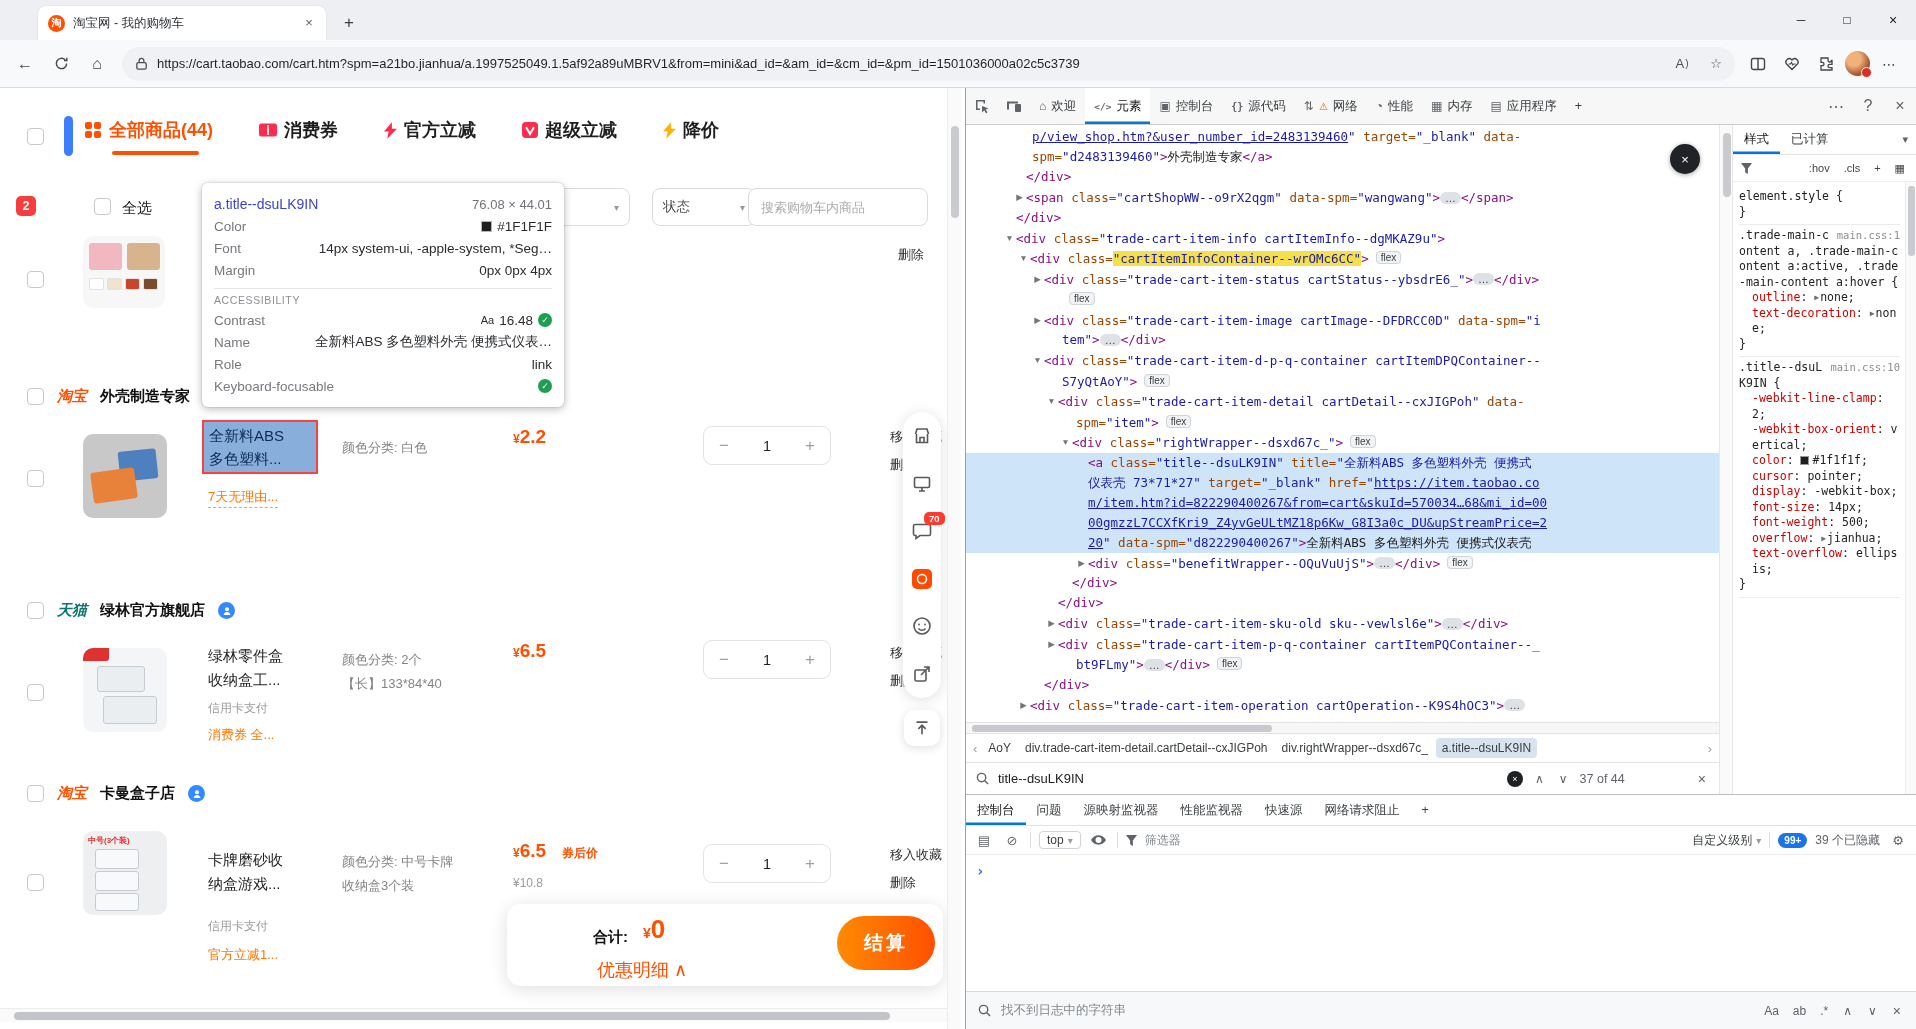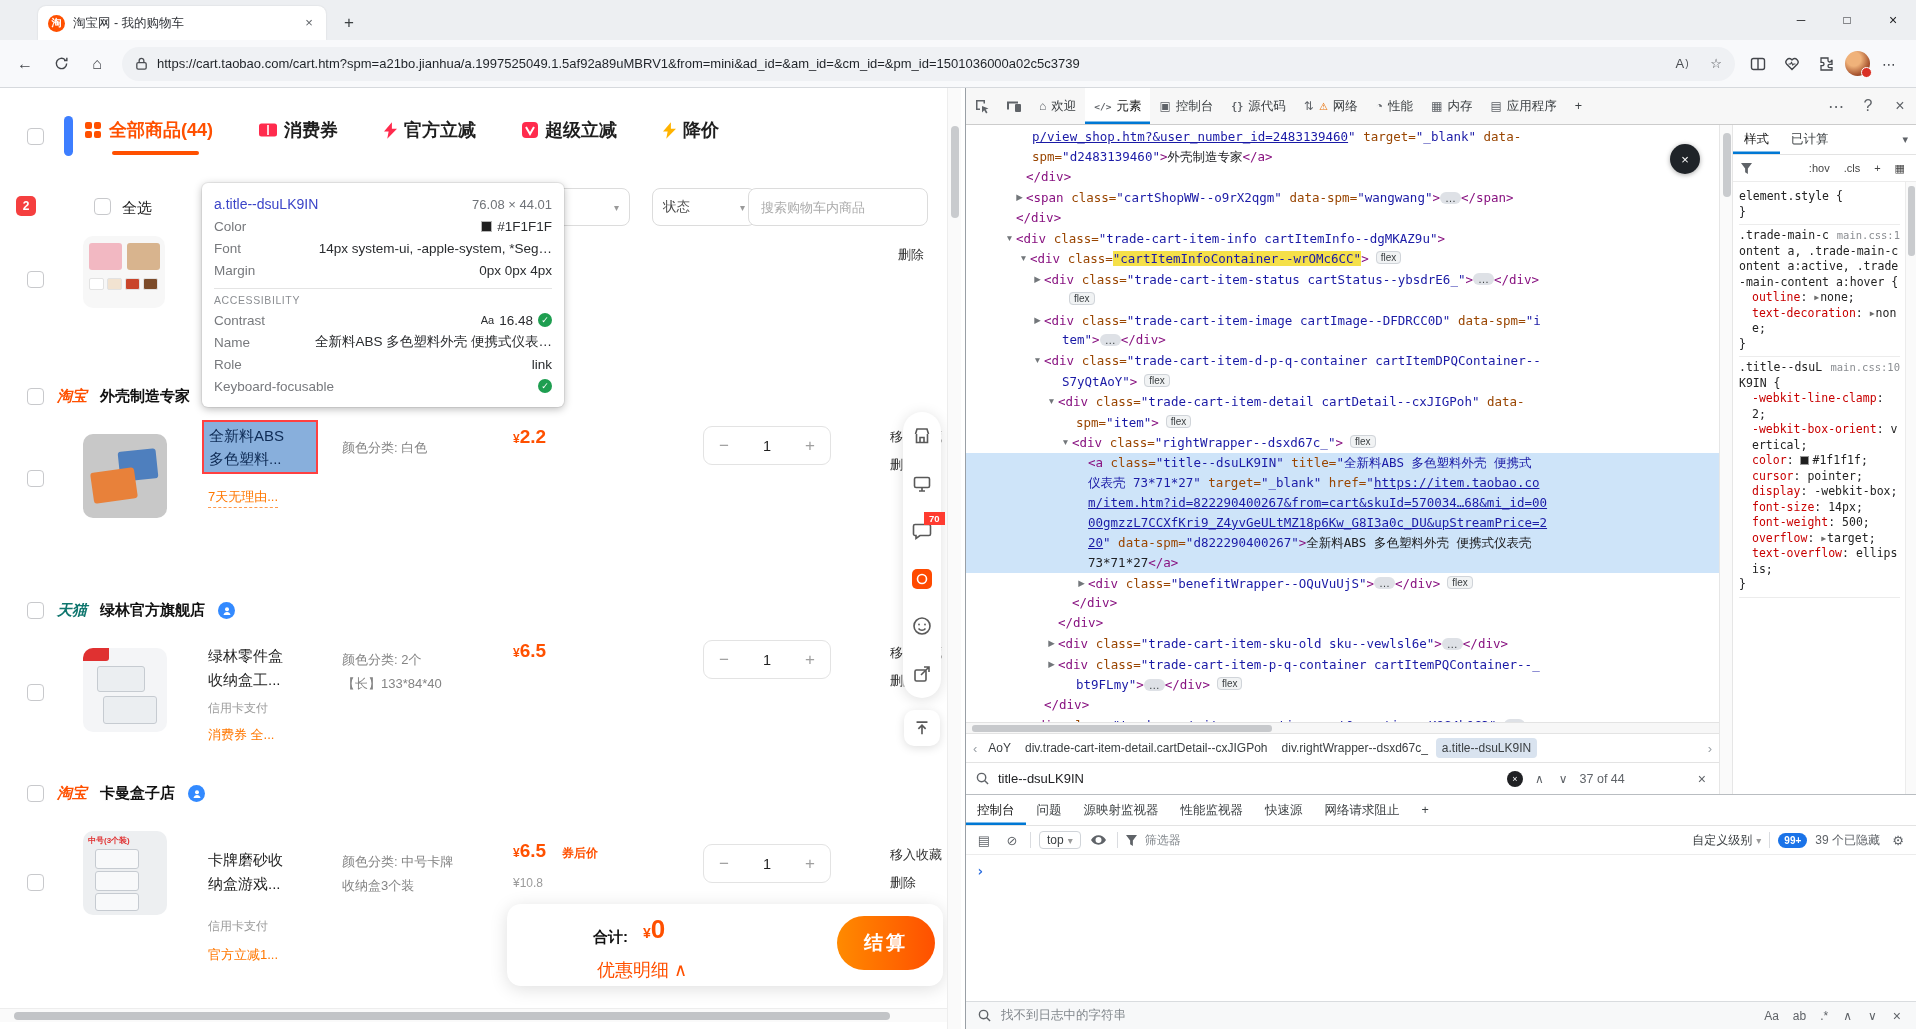--- a/index.html
+++ b/index.html
@@ -78,21 +78,21 @@
 .op-link{font-size:13px;color:#333;white-space:nowrap}
 .sum-bar{background:#fff;border-radius:14px;box-shadow:0 3px 18px rgba(0,0,0,.13)}
 .sum-label{font-size:15px;font-weight:bold;color:#111}
 .sum-amt{color:#FF5000;font-weight:bold}
 .sum-amt .y{font-size:14px}
 .sum-amt .n{font-size:26px}
 .sum-detail{font-size:18px;color:#FF5000}
 .checkout-btn{background:linear-gradient(90deg,#FF8A00,#FF5000);border-radius:27px;color:#fff;font-size:19px;font-weight:bold;display:flex;align-items:center;justify-content:center;letter-spacing:3px}
 .side-bar{background:#fff;border-radius:19px;box-shadow:0 2px 14px rgba(0,0,0,.13);display:flex;flex-direction:column;align-items:center;justify-content:space-between;padding:13px 0}
 .side-ic{width:22px;height:22px;position:relative;color:#595959}
-.badge70{position:absolute;left:13px;top:-8px;background:#FF3B30;color:#fff;font-size:9.5px;border-radius:0;padding:1px 5px;font-weight:bold}
+.badge70{position:absolute;left:13px;top:-8px;background:#FF3B30;color:#fff;font-size:9.5px;border-radius:5px;padding:1px 5px;font-weight:bold}
 .backtop{background:#fff;border-radius:10px;box-shadow:0 2px 10px rgba(0,0,0,.13);display:flex;align-items:center;justify-content:center}
 .vscroll{background:#FAFAFA;border-left:1px solid #EDEDED}
 .vthumb{background:#C9CBCE;border-radius:4px}
 .hscroll{background:#FAFAFA;border-top:1px solid #EDEDED}
 .hthumb{background:#C2C4C7;border-radius:4px}
 
 .tooltip{background:#fff;border-radius:6px;box-shadow:0 2px 8px rgba(0,0,0,.28),0 0 0 1px rgba(0,0,0,.06);padding:10px 12px;width:362px;z-index:40}
 .tt-row{display:flex;justify-content:space-between;align-items:center;height:22px;font-size:13.5px}
 .tt-el{color:#3B44C8;font-size:14px}
 .tt-dim{color:#6F7378;font-size:13px}
@@ -171,21 +171,21 @@
 .cs-ic{width:20px;height:20px;display:flex;align-items:center;justify-content:center;color:#5F6368;font-size:13px;flex:none}
 .cs-sep{width:1px;height:16px;background:#DADCE0;flex:none}
 .ctx-dd{display:flex;align-items:center;gap:4px;border:1px solid #D0D4D9;border-radius:4px;padding:1px 7px;font-size:12px;color:#3C4043}
 .filter-input{border:none;outline:none;font-size:12px;color:#202124;flex:1;min-width:60px;background:transparent}
 .filter-input::placeholder{color:#80868B}
 .lvl-dd{display:flex;align-items:center;gap:4px;color:#3C4043;white-space:nowrap}
 .msg-badge{background:#1A73E8;color:#fff;font-size:10px;font-weight:bold;border-radius:8px;padding:2px 6px;white-space:nowrap}
 .hidden-count{color:#5F6368;white-space:nowrap}
 .cs-body{flex:1;background:#fff;padding:6px 10px;font-family:"DejaVu Sans Mono",monospace}
 .prompt{color:#2D6FE0;font-size:14px;font-weight:bold}
-.cs-find{height:28px;border-top:1px solid #D9DCDF;background:#F7F8F9;display:flex;align-items:center;gap:10px;padding:0 12px;font-size:12.5px;flex:none}
+.cs-find{height:38px;border-top:1px solid #D9DCDF;background:#F7F8F9;display:flex;align-items:center;gap:10px;padding:0 12px;font-size:12.5px;flex:none}
 .find-msg{color:#80868B;flex:1}
 .toggle{color:#5F6368;font-size:12px;padding:0 2px}
 svg{display:block}
 </style>
 </head>
 <body>
 
 <div class="window">
 
   <div class="tabstrip">
@@ -592,21 +592,20 @@
               <div class="dom-line" style="padding-left: 78px;"><span class="arrow">▼</span><span class="sp">&lt;div</span><span class="sn"> class=</span><span class="sv">"trade-cart-item-d-p-q-container cartItemDPQContainer--</span></div>
               <div class="dom-line" style="padding-left: 96px;"><span class="sv">S7yQtAoY"</span><span class="sp">&gt;</span><span class="fxb">flex</span></div>
               <div class="dom-line" style="padding-left: 92px;"><span class="arrow">▼</span><span class="sp">&lt;div</span><span class="sn"> class=</span><span class="sv">"trade-cart-item-detail cartDetail--cxJIGPoh"</span><span class="sn"> data-</span></div>
               <div class="dom-line" style="padding-left: 110px;"><span class="sn">spm=</span><span class="sv">"item"</span><span class="sp">&gt;</span><span class="fxb">flex</span></div>
               <div class="dom-line" style="padding-left: 106px;"><span class="arrow">▼</span><span class="sp">&lt;div</span><span class="sn"> class=</span><span class="sv">"rightWrapper--dsxd67c_"</span><span class="sp">&gt;</span><span class="fxb">flex</span></div>
               <div class="dom-line sel" style="padding-left: 122px;"><span class="sp">&lt;a</span><span class="sn"> class=</span><span class="sv">"title--dsuLK9IN"</span><span class="sn"> title=</span><span class="sv">"全新料ABS 多色塑料外壳 便携式</span></div>
               <div class="dom-line sel" style="padding-left: 122px;"><span class="sv">仪表壳 73*71*27"</span><span class="sn"> target=</span><span class="sv">"_blank"</span><span class="sn"> href=</span><span class="sv">"</span><span class="su">https://item.taobao.co</span></div>
               <div class="dom-line sel" style="padding-left: 122px;"><span class="su">m/item.htm?id=822290400267&amp;from=cart&amp;skuId=570034…68&amp;mi_id=00</span></div>
               <div class="dom-line sel" style="padding-left: 122px;"><span class="su">00gmzzL7CCXfKri9_Z4yvGeULtMZ18p6Kw_G8I3a0c_DU&amp;upStreamPrice=2</span></div>
               <div class="dom-line sel" style="padding-left: 122px;"><span class="su">20</span><span class="sv">"</span><span class="sn"> data-spm=</span><span class="sv">"d822290400267"</span><span class="sp">&gt;</span><span class="st">全新料ABS 多色塑料外壳 便携式仪表壳</span></div>
-              <div class="dom-line sel" style="padding-left: 122px;"><span class="st">73*71*27</span><span class="sp">&lt;/a&gt;</span></div>
               <div class="dom-line" style="padding-left: 122px;"><span class="arrow">▶</span><span class="sp">&lt;div</span><span class="sn"> class=</span><span class="sv">"benefitWrapper--OQuVuUjS"</span><span class="sp">&gt;</span><span class="ell">…</span><span class="sp">&lt;/div&gt;</span><span class="fxb">flex</span></div>
               <div class="dom-line" style="padding-left: 106px;"><span class="sp">&lt;/div&gt;</span></div>
               <div class="dom-line" style="padding-left: 92px;"><span class="sp">&lt;/div&gt;</span></div>
               <div class="dom-line" style="padding-left: 92px;"><span class="arrow">▶</span><span class="sp">&lt;div</span><span class="sn"> class=</span><span class="sv">"trade-cart-item-sku-old sku--vewlsl6e"</span><span class="sp">&gt;</span><span class="ell">…</span><span class="sp">&lt;/div&gt;</span></div>
               <div class="dom-line" style="padding-left: 92px;"><span class="arrow">▶</span><span class="sp">&lt;div</span><span class="sn"> class=</span><span class="sv">"trade-cart-item-p-q-container cartItemPQContainer--_</span></div>
               <div class="dom-line" style="padding-left: 110px;"><span class="sv">bt9FLmy"</span><span class="sp">&gt;</span><span class="ell">…</span><span class="sp">&lt;/div&gt;</span><span class="fxb">flex</span></div>
               <div class="dom-line" style="padding-left: 78px;"><span class="sp">&lt;/div&gt;</span></div>
               <div class="dom-line" style="padding-left: 64px;"><span class="arrow">▶</span><span class="sp">&lt;div</span><span class="sn"> class=</span><span class="sv">"trade-cart-item-operation cartOperation--K9S4hOC3"</span><span class="sp">&gt;</span><span class="ell">…</span></div>
             </div>
           <div class="dt-hscroll">
@@ -665,21 +664,21 @@
               </div>
               <div class="rule">
                 <div><span class="css-link">main.css:10</span><span class="ruleSel">.title--dsuLK9IN {</span></div>
                 <div class="decl"><span class="prop">-webkit-line-clamp</span>: <span class="val">2</span>;</div>
                 <div class="decl"><span class="prop">-webkit-box-orient</span>: <span class="val">vertical</span>;</div>
                 <div class="decl"><span class="prop">color</span>: <span class="swatch" style="background: rgb(31, 31, 31);"></span><span class="val">#1f1f1f</span>;</div>
                 <div class="decl"><span class="prop">cursor</span>: <span class="val">pointer</span>;</div>
                 <div class="decl"><span class="prop">display</span>: <span class="val">-webkit-box</span>;</div>
                 <div class="decl"><span class="prop">font-size</span>: <span class="val">14px</span>;</div>
                 <div class="decl"><span class="prop">font-weight</span>: <span class="val">500</span>;</div>
-                <div class="decl"><span class="prop">overflow</span>: <span class="darr">▶</span><span class="val">target</span>;</div>
+                <div class="decl"><span class="prop">overflow</span>: <span class="darr">▶</span><span class="val">jianhua</span>;</div>
                 <div class="decl"><span class="prop">text-overflow</span>: <span class="val">ellipsis</span>;</div>
                 <div>}</div>
               </div>
             </div>
           <div style="position:relative;height:0">
             <span class="st-sb" style="top:-612px;height:612px">
                 <i></i>
               </span>
           </div>
         </div>

